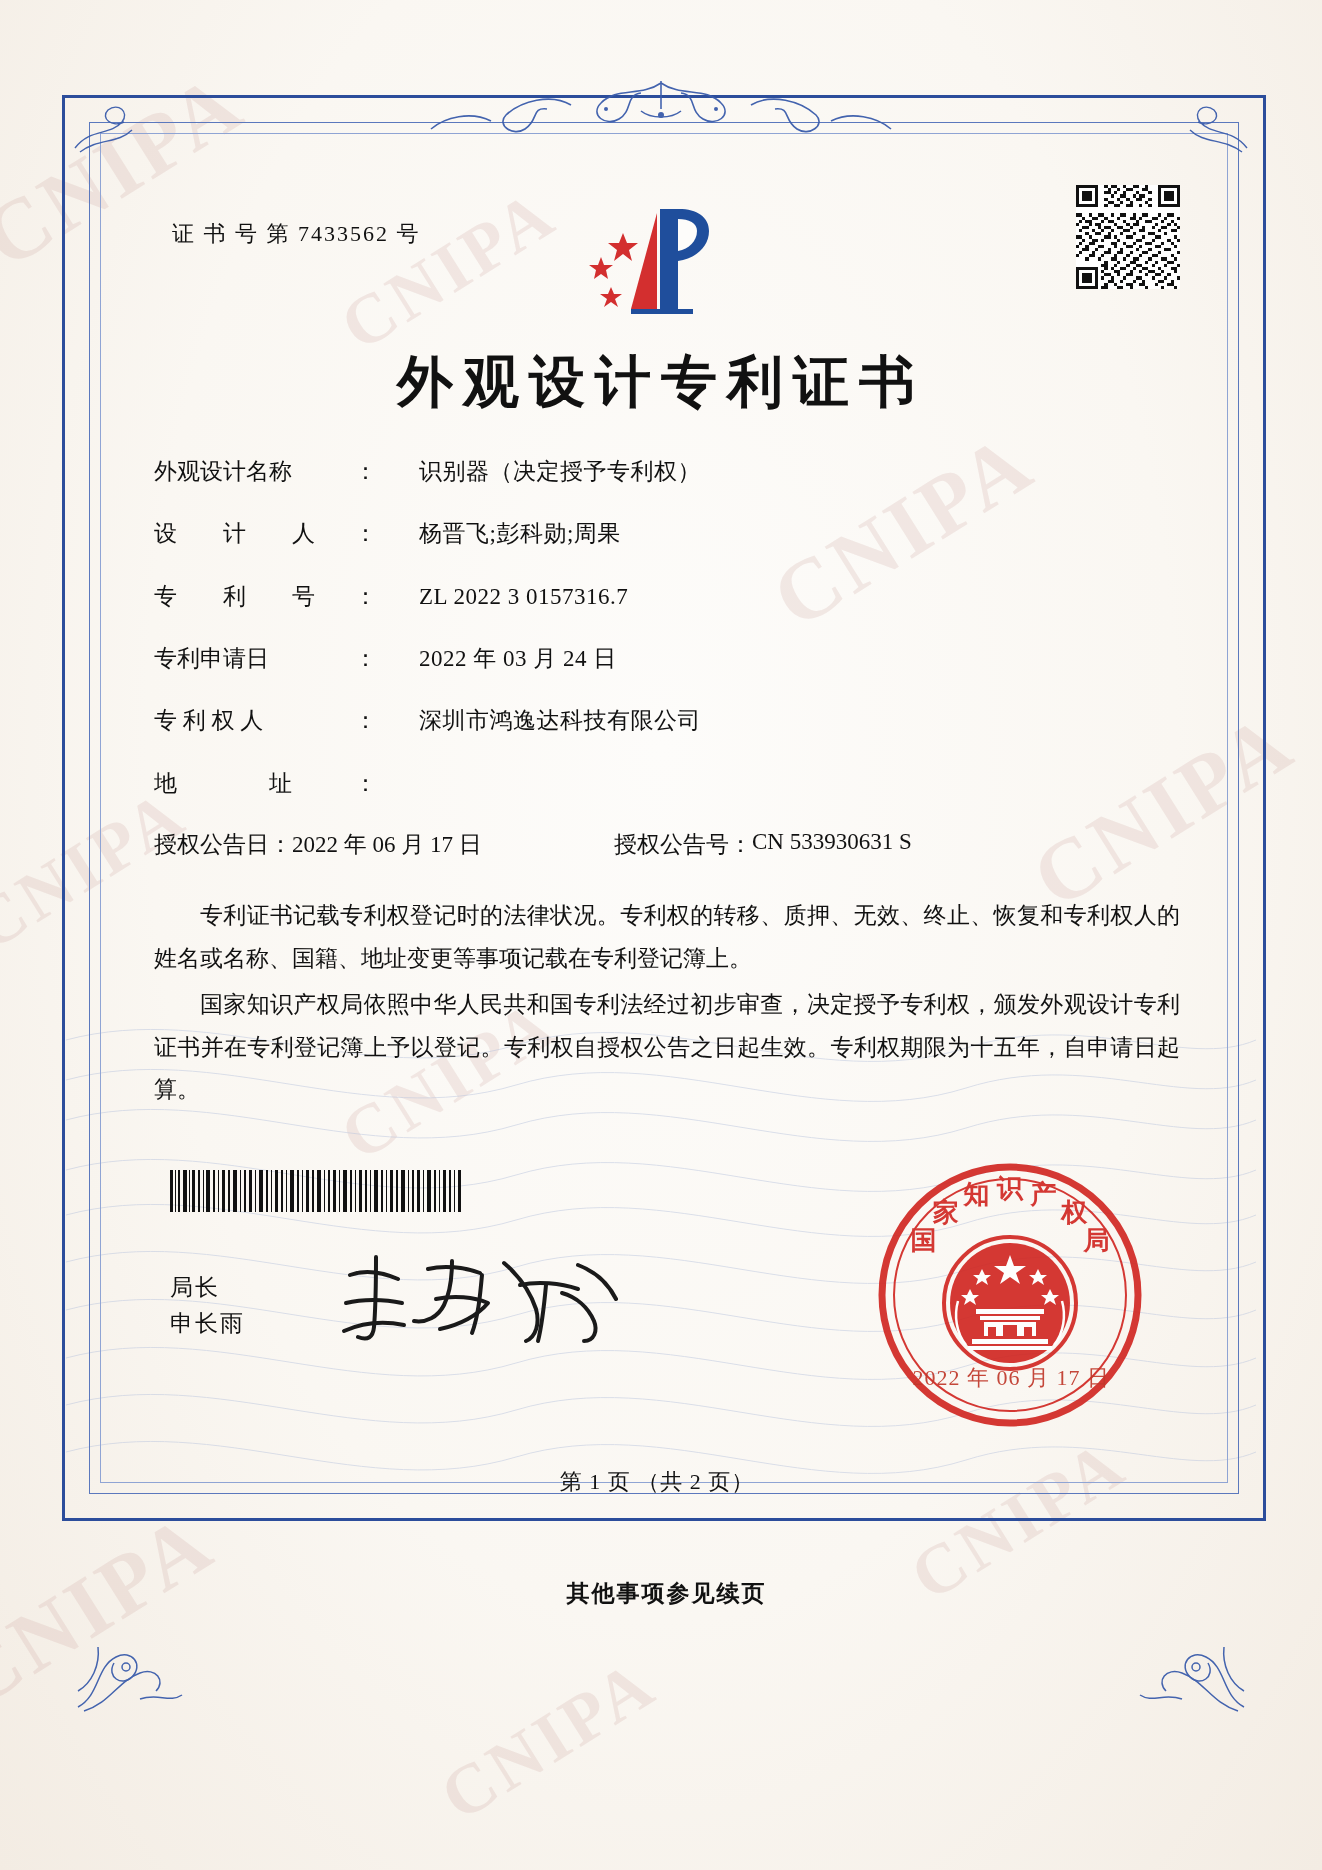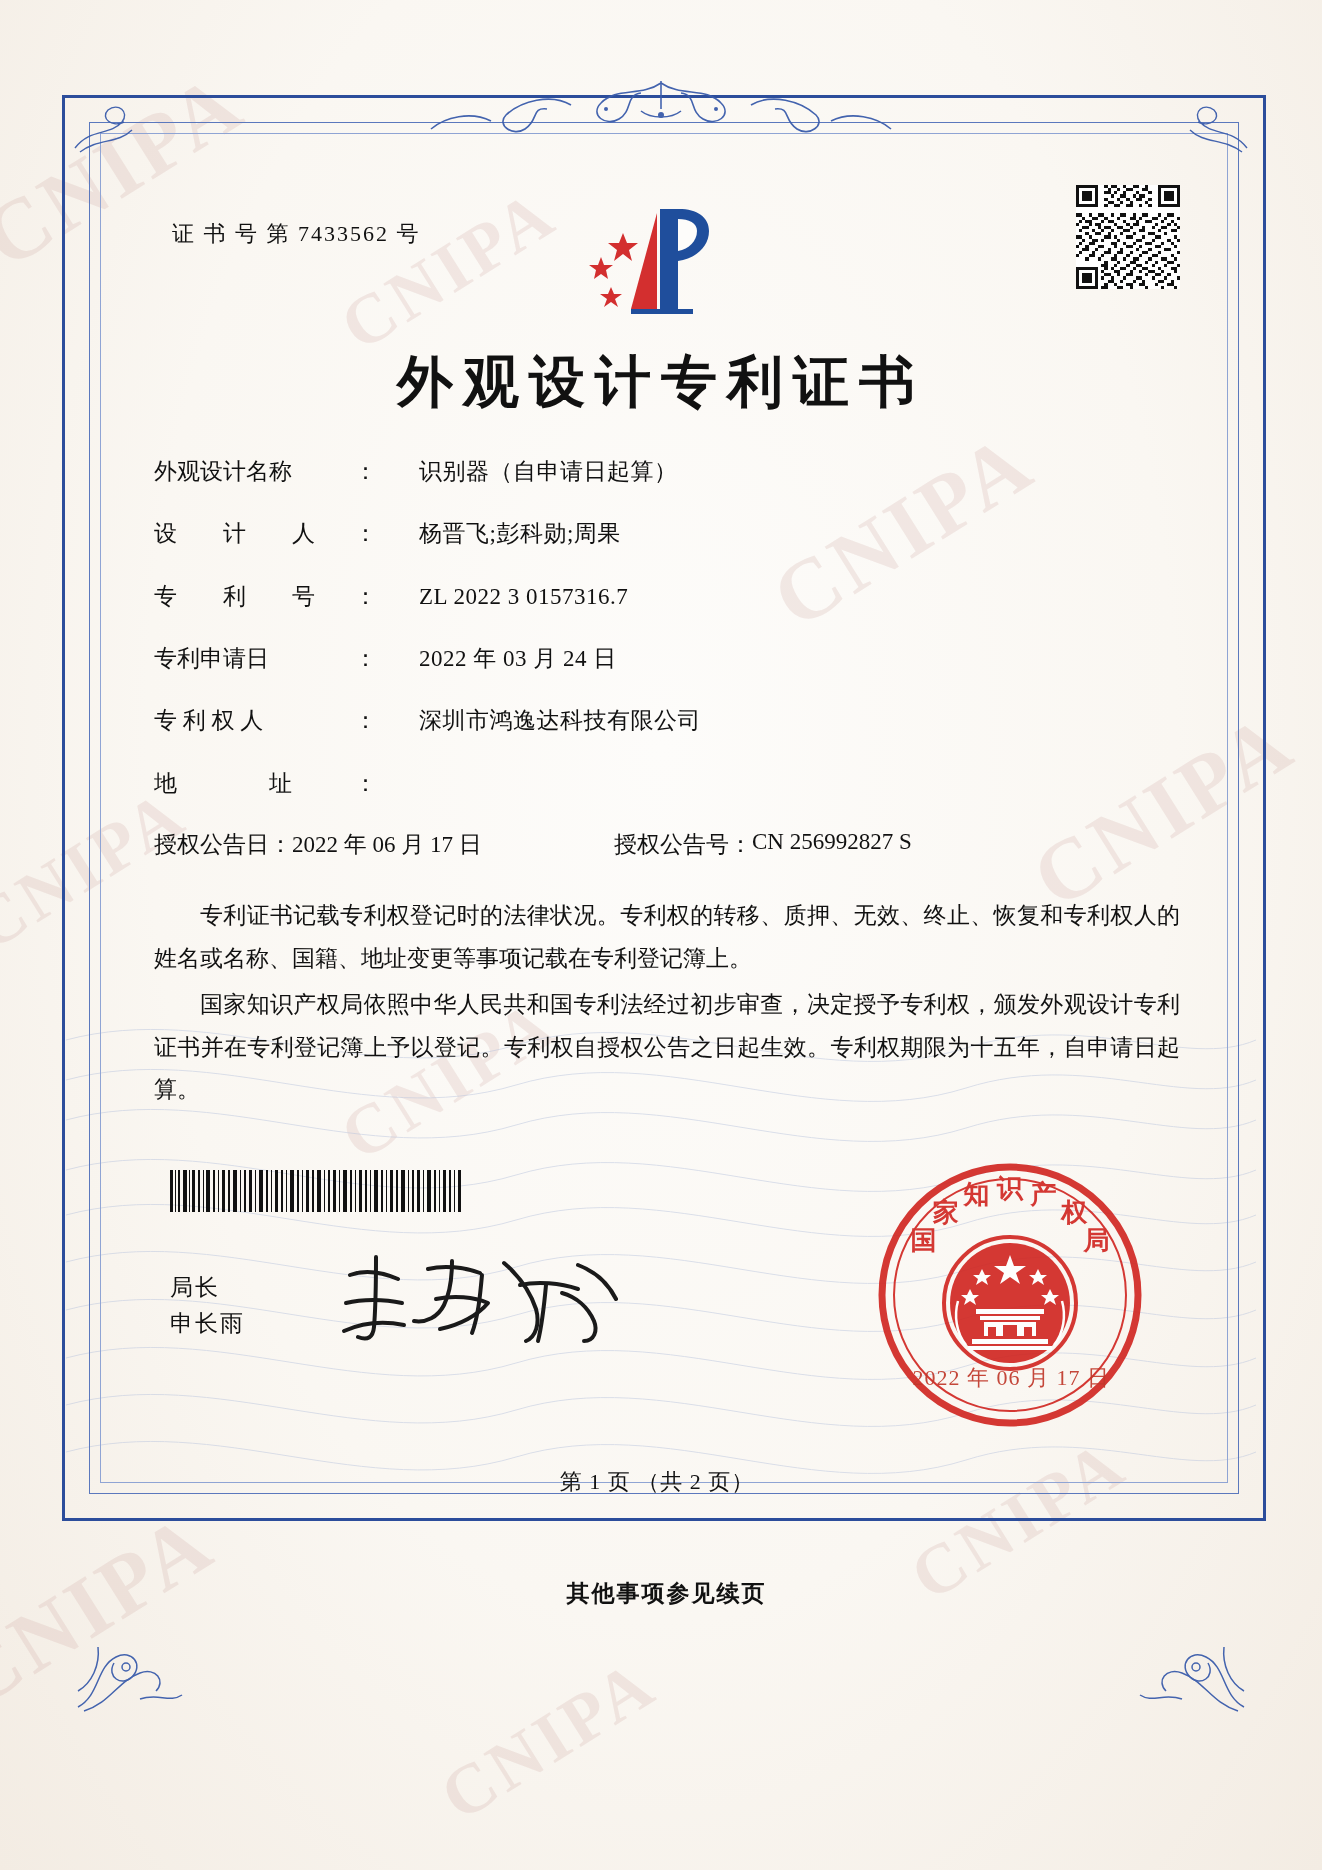--- a/index.html
+++ b/index.html
@@ -598,21 +598,21 @@
       <rect x="70" y="114" width="62" height="5" fill="#1f4e9c"></rect>
     </svg>
 
     <div class="title">外观设计专利证书</div>
 
     <div class="fields">
 
       <div class="field-row">
         <div class="field-label">外观设计名称</div>
         <div class="field-colon">：</div>
-        <div class="field-value">识别器（自申请日起算）</div>
+        <div class="field-value">识别器（决定授予专利权）</div>
       </div>
 
       <div class="field-row">
         <div class="field-label">设　　计　　人</div>
         <div class="field-colon">：</div>
         <div class="field-value">杨晋飞;彭科勋;周果</div>
       </div>
 
       <div class="field-row">
         <div class="field-label">专　　利　　号</div>
@@ -639,21 +639,21 @@
 
       <div class="dual-row">
         <div class="dual-left">
           <span class="dual-label">授权公告日</span>
           <span>：</span>
           <span>2022 年 06 月 17 日</span>
         </div>
         <div class="dual-right">
           <span class="dual-label">授权公告号</span>
           <span>：</span>
-          <span>CN 256992827 S</span>
+          <span>CN 533930631 S</span>
         </div>
       </div>
     </div>
 
     <div class="paras">
       <p class="para">专利证书记载专利权登记时的法律状况。专利权的转移、质押、无效、终止、恢复和专利权人的姓名或名称、国籍、地址变更等事项记载在专利登记簿上。</p>
       <p class="para">国家知识产权局依照中华人民共和国专利法经过初步审查，决定授予专利权，颁发外观设计专利证书并在专利登记簿上予以登记。专利权自授权公告之日起生效。专利权期限为十五年，自申请日起算。</p>
     </div>
 
     <svg class="barcode" viewBox="0 0 300 42" shape-rendering="crispEdges">

